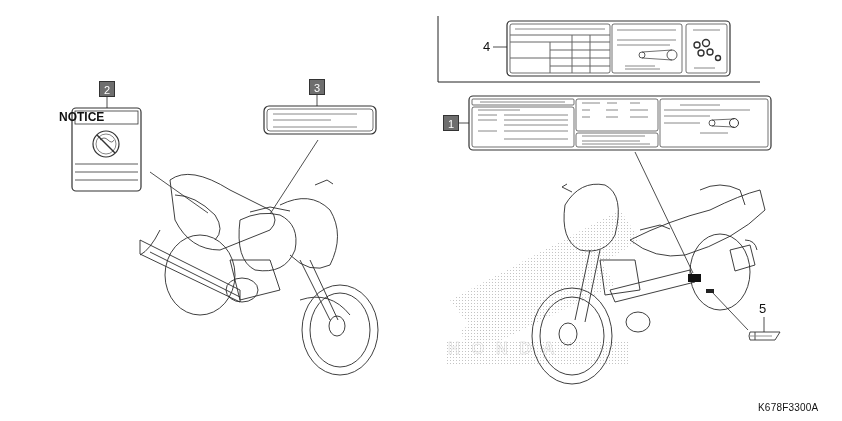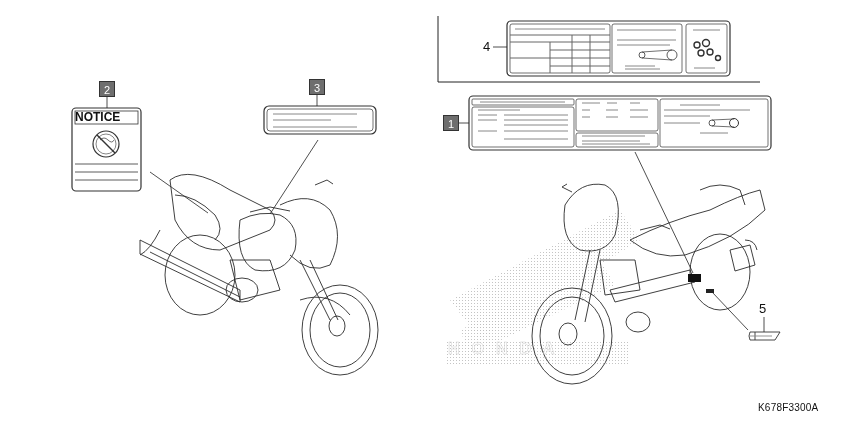--- a/index.html
+++ b/index.html
@@ -181,17 +181,17 @@
   </g>
   <line x1="764" y1="317" x2="764" y2="332" stroke="#222" stroke-width="0.8"></line>
 </svg>
 
 <div class="callout-box" style="left:99px; top:81px;">2</div>
 <div class="callout-box" style="left:309px; top:79px;">3</div>
 <div class="callout-box" style="left:443px; top:115px;">1</div>
 <div class="callout-num" style="left:483px; top:39px;">4</div>
 <div class="callout-num" style="left:759px; top:301px;">5</div>
 
-<div class="abs" style="left:75px; top:111px; width:42px; height:13px; font-weight:bold; font-size:12px; line-height:13px; text-align:center; color:#111;">NOTICE</div>
+<div class="abs" style="left:59px; top:111px; width:42px; height:13px; font-weight:bold; font-size:12px; line-height:13px; text-align:center; color:#111;">NOTICE</div>
 
 <div class="abs" style="left:448px; top:340px; width:185px; font-size:16px; font-weight:bold; letter-spacing:12px; color:transparent; -webkit-text-stroke:0.5px #d0d0d0;">HONDA</div>
 
 <div class="code" style="left:758px; top:402px;">K678F3300A</div>
 
 </body></html>

